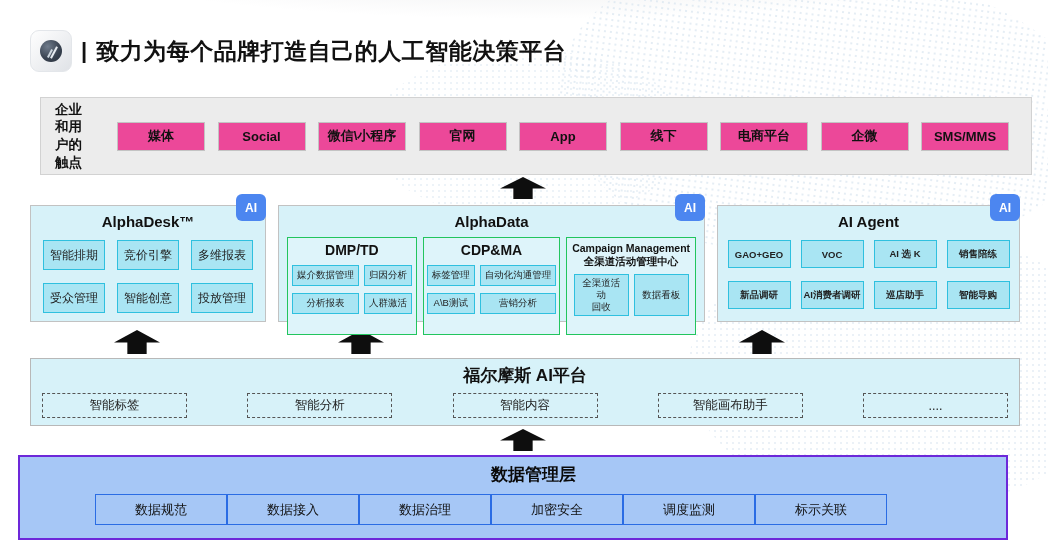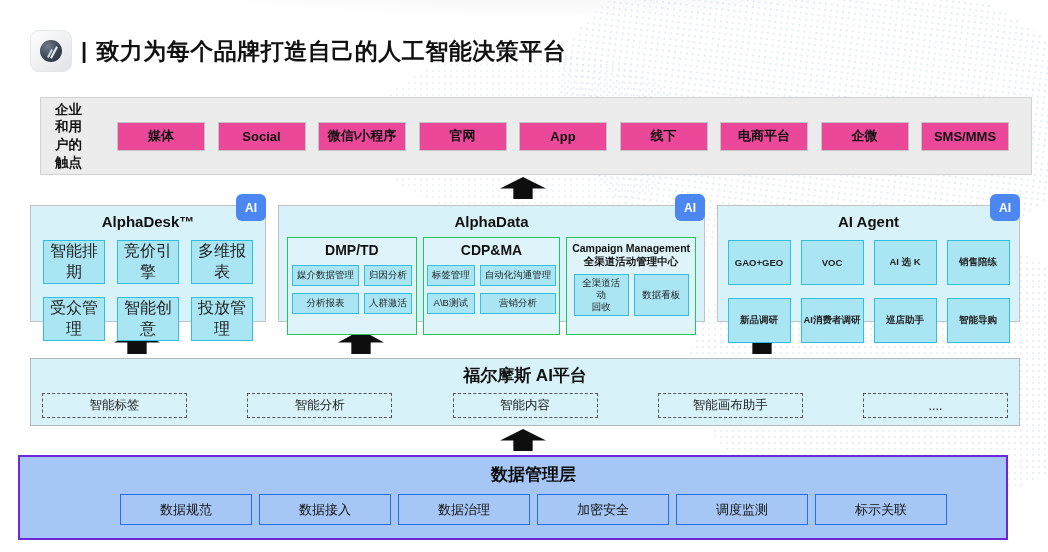--- a/index.html
+++ b/index.html
@@ -64,52 +64,52 @@
   .panel-title { text-align:center; font-size:15px; font-weight:bold; color:#111; }
   .ai-badge { position:absolute; top:-12px; right:-1px; width:30px; height:27px;
     background:#4c86f0; border-radius:6px; color:#fff; font-size:12px; font-weight:bold;
     display:flex; align-items:center; justify-content:center; }
 
   .cyan-box { background:#a9e5f3; border:1px solid #2fc0df; color:#222;
     display:flex; align-items:center; justify-content:center; text-align:center; }
 
   .grid3 { margin-top:10px; display:grid; grid-template-columns:repeat(3,62px);
     gap:13px 12px; justify-content:center; }
-  .grid3 .cyan-box { height:44px; font-size:16px; }
+  .grid3 .cyan-box { height:30px; font-size:12px; }
 
   #ad-sections { display:flex; gap:6px; padding:7px 8px 0; }
   .section { flex:1; background:#def4fa; border:1px solid #22c55e; padding:4px 3px 18px;
     display:flex; flex-direction:column; align-items:center; }
   .section-title { font-size:14px; font-weight:bold; color:#111; text-align:center;
     line-height:1.2; white-space:pre-line; }
   .section-title.small { font-size:10.5px; line-height:1.25; }
   .section-items { margin-top:6px; display:grid; grid-template-columns:auto auto;
     gap:7px 5px; justify-content:center; align-items:stretch; }
   .section-items .cyan-box { min-height:21px; padding:2px 4px; font-size:9.5px;
     white-space:nowrap; }
   .section-items .camp-box { width:55px; min-height:37px; white-space:pre-line;
     line-height:1.25; }
 
   .grid4 { margin-top:10px; display:grid; grid-template-columns:repeat(4,63px);
     gap:13px 10px; justify-content:center; }
-  .grid4 .cyan-box { height:45px; font-size:9.5px; font-weight:bold; }
+  .grid4 .cyan-box { height:28px; font-size:9.5px; font-weight:bold; }
 
   
   #ai-band { left:30px; top:358px; width:990px; height:68px; background:#d7f2f9;
     border:1px solid #b8b8b8; }
   #ai-band-title { margin-top:5px; text-align:center; font-size:17px; font-weight:bold; color:#111; }
   #ai-items { display:flex; justify-content:space-between; padding:6px 11px 0; }
   .dash-box { width:145px; height:25px; border:1px dashed #555; color:#222;
     display:flex; align-items:center; justify-content:center; font-size:12.5px; }
 
   
   #data-band { left:18px; top:455px; width:990px; height:85px; background:#a6c7f6;
     border:2px solid #6d28d9;padding-left:41px; }
   #data-band-title { margin-top:6px; text-align:center; font-size:17px; font-weight:bold; color:#0a0a0a; }
-  #data-items { display:flex; justify-content:center; padding:8px 34px 0;gap:7px; }
+  #data-items { display:flex; justify-content:flex-start; padding:8px 34px 0; }
   .dl-box { width:132px; height:31px; border:1px solid #2a6ce4; color:#111;
     display:flex; align-items:center; justify-content:center; font-size:13px; }
 </style>
 </head>
 <body>
 
 <div id="stage">
 
   <div id="topfade"></div>
   <div class="dots" id="dots1"></div>

